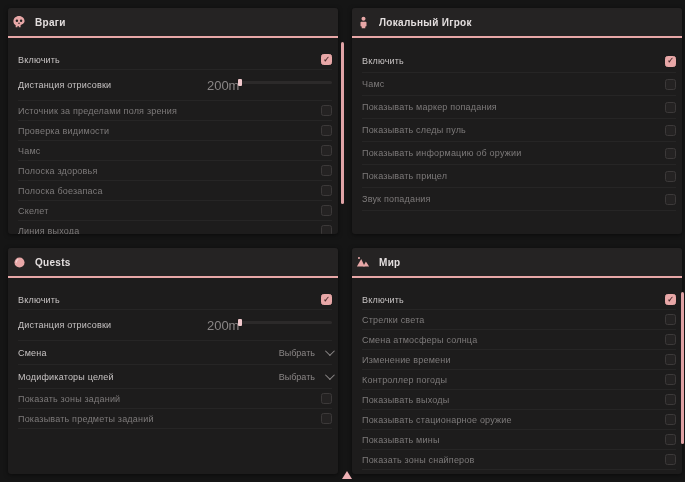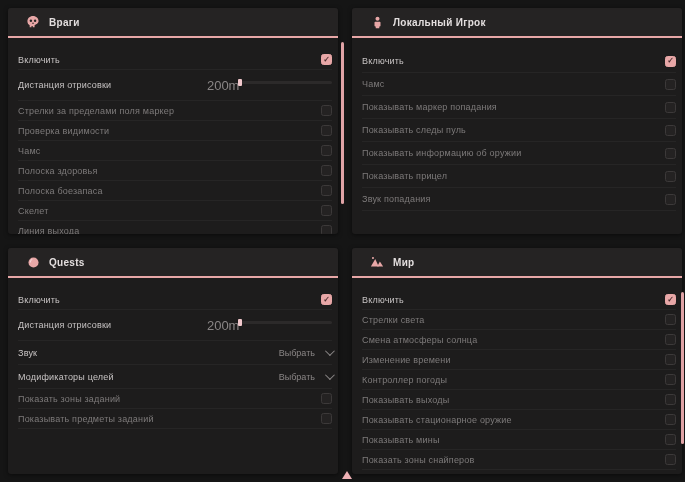--- a/index.html
+++ b/index.html
@@ -1,21 +1,21 @@
 <!DOCTYPE html>
 <html><head>
 <meta charset="utf-8">
 <style>
   html,body{margin:0;padding:0;background:#141414;width:685px;height:482px;overflow:hidden;
     font-family:"Liberation Sans", sans-serif;}
   .page{position:relative;width:685px;height:482px;background:#151515;}
   .panel{position:absolute;width:330px;height:226px;background:#1d1c1c;border-radius:3px;
     box-shadow:0 1px 4px rgba(0,0,0,.5);overflow:hidden;}
   .panel-header{height:28px;background:#252323;display:flex;align-items:center;gap:9px;
-    padding:0 0 0 18px;border-bottom:2px solid #e8a7a7;}
+    padding:0 0 0 4px;border-bottom:2px solid #e8a7a7;}
   .panel-title{color:#e3dede;font-size:10px;font-weight:bold;letter-spacing:.3px;}
   .hicon{width:14px;height:14px;display:flex;align-items:center;justify-content:center;}
   .rows{padding:12px 6px 0 10px;}
   .row{display:flex;align-items:center;justify-content:space-between;height:19px;
     border-bottom:1px solid rgba(255,255,255,0.045);position:relative;}
   .roomy .row{height:22px;}
   .row .label{font-size:9px;color:#c7c3c3;letter-spacing:.2px;}
   .row.dim .label{color:#7d7a7a;}
   .row.slider-row{height:30px;flex-wrap:wrap;align-content:center;}
   .row.slider-row .label{width:60%;}
@@ -69,21 +69,21 @@
     <span class="label">Дистанция отрисовки</span>
     <span class="value">200m</span>
     <span class="slider-track">
       <span class="slider-fill" style="width: 42%;">
         <span class="slider-handle"></span>
       </span>
     </span>
     <span class="slider-rest"></span>
   </div>
         <div class="row dim">
-    <span class="label">Стрелки за пределами поля маркер</span>
+    <span class="label">Источник за пределами поля зрения</span>
     <span class="checkbox"></span>
   </div>
         <div class="row dim">
     <span class="label">Проверка видимости</span>
     <span class="checkbox"></span>
   </div>
         <div class="row dim">
     <span class="label">Чамс</span>
     <span class="checkbox"></span>
   </div>
@@ -171,21 +171,21 @@
     <span class="label">Дистанция отрисовки</span>
     <span class="value">200m</span>
     <span class="slider-track">
       <span class="slider-fill" style="width: 42%;">
         <span class="slider-handle"></span>
       </span>
     </span>
     <span class="slider-rest"></span>
   </div>
         <div class="row dropdown-row">
-    <span class="label">Звук</span>
+    <span class="label">Смена</span>
     <span class="dd">
       <span class="dd-value">Выбрать</span>
       <span class="chev"></span>
     </span>
   </div>
         <div class="row dropdown-row">
     <span class="label">Модификаторы целей</span>
     <span class="dd">
       <span class="dd-value">Выбрать</span>
       <span class="chev"></span>

